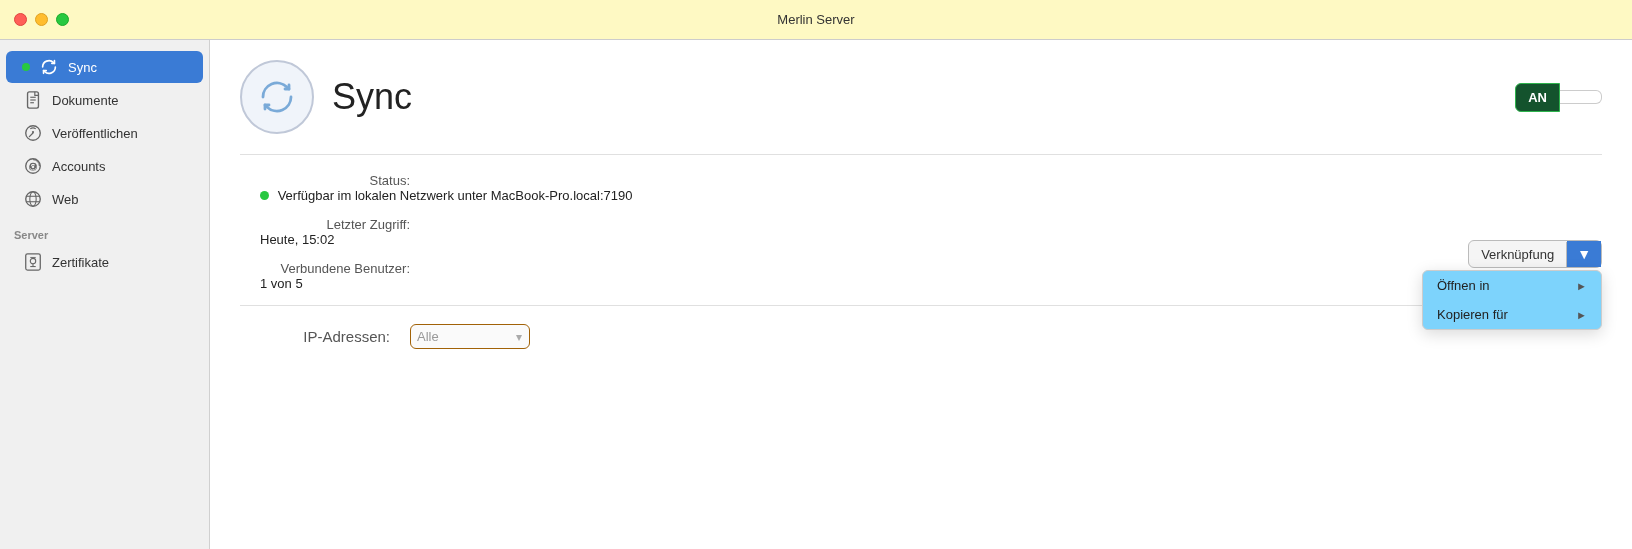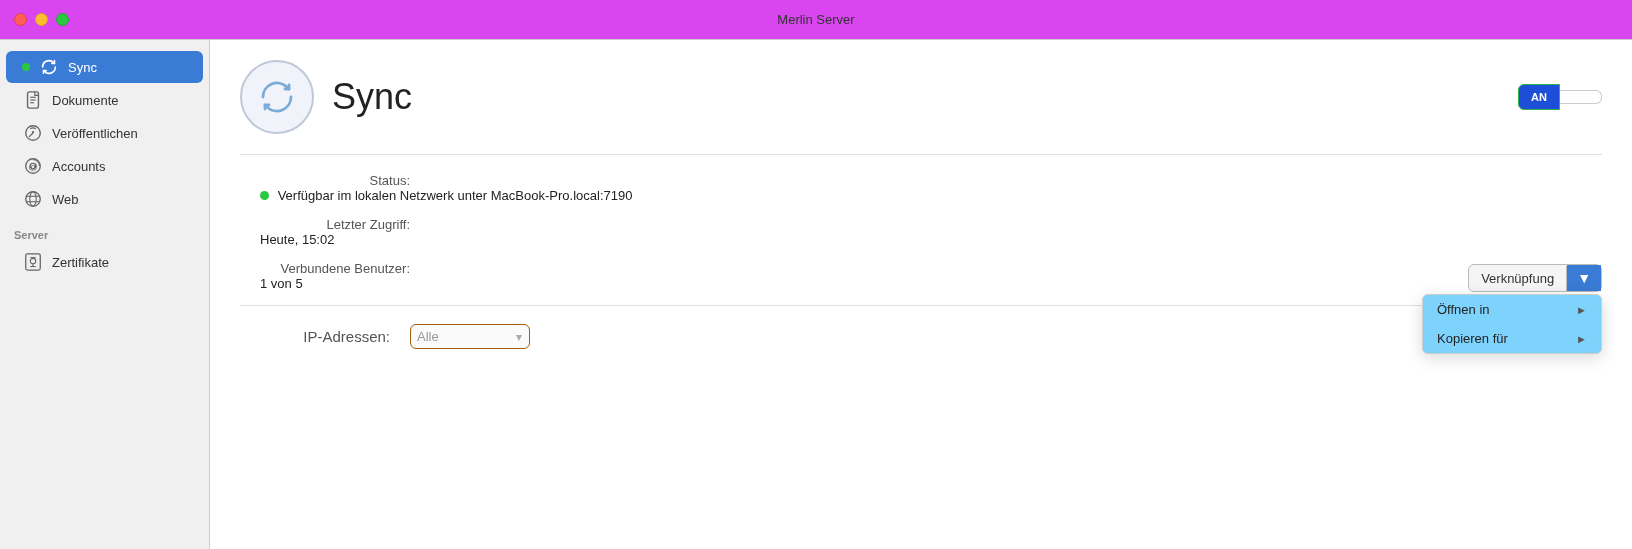--- a/index.html
+++ b/index.html
@@ -8,21 +8,21 @@
       background: #ececec;
       width: 1632px;
       height: 549px;
       overflow: hidden;
       display: flex;
       flex-direction: column;
     }
     
     .titlebar {
       height: 40px;
-      background: #d946ef;
+      background: #fef9c3;
       display: flex;
       align-items: center;
       justify-content: center;
       position: relative;
       border-bottom: 1px solid #ccc;
     }
     .titlebar-title {
       font-size: 13px;
       color: #333;
       font-weight: 500;
@@ -148,23 +148,23 @@
       color: #222;
     }
 
     
     .toggle-container {
       display: flex;
       align-items: center;
       gap: 0;
     }
     .toggle-on {
-      background: #1d4ed8;
+      background: #14532d;
       color: #fff;
-      font-size: 11px;
+      font-size: 13px;
       font-weight: 600;
       padding: 6px 12px;
       border-radius: 6px 0 0 6px;
       border: 1px solid #2db34c;
       min-width: 42px;
       text-align: center;
     }
     .toggle-off {
       background: #fff;
       color: #aaa;
@@ -255,21 +255,21 @@
       transform: translateY(-50%);
       color: #aaa;
       font-size: 12px;
       pointer-events: none;
     }
 
     
     .verknuepfung-container {
       position: absolute;
       right: 30px;
-      top: 224px;
+      top: 200px;
     }
     .verknuepfung-btn {
       display: flex;
       align-items: center;
       border: 1px solid #bbb;
       border-radius: 6px;
       overflow: visible;
       background: #f5f5f5;
     }
     .verknuepfung-label {

